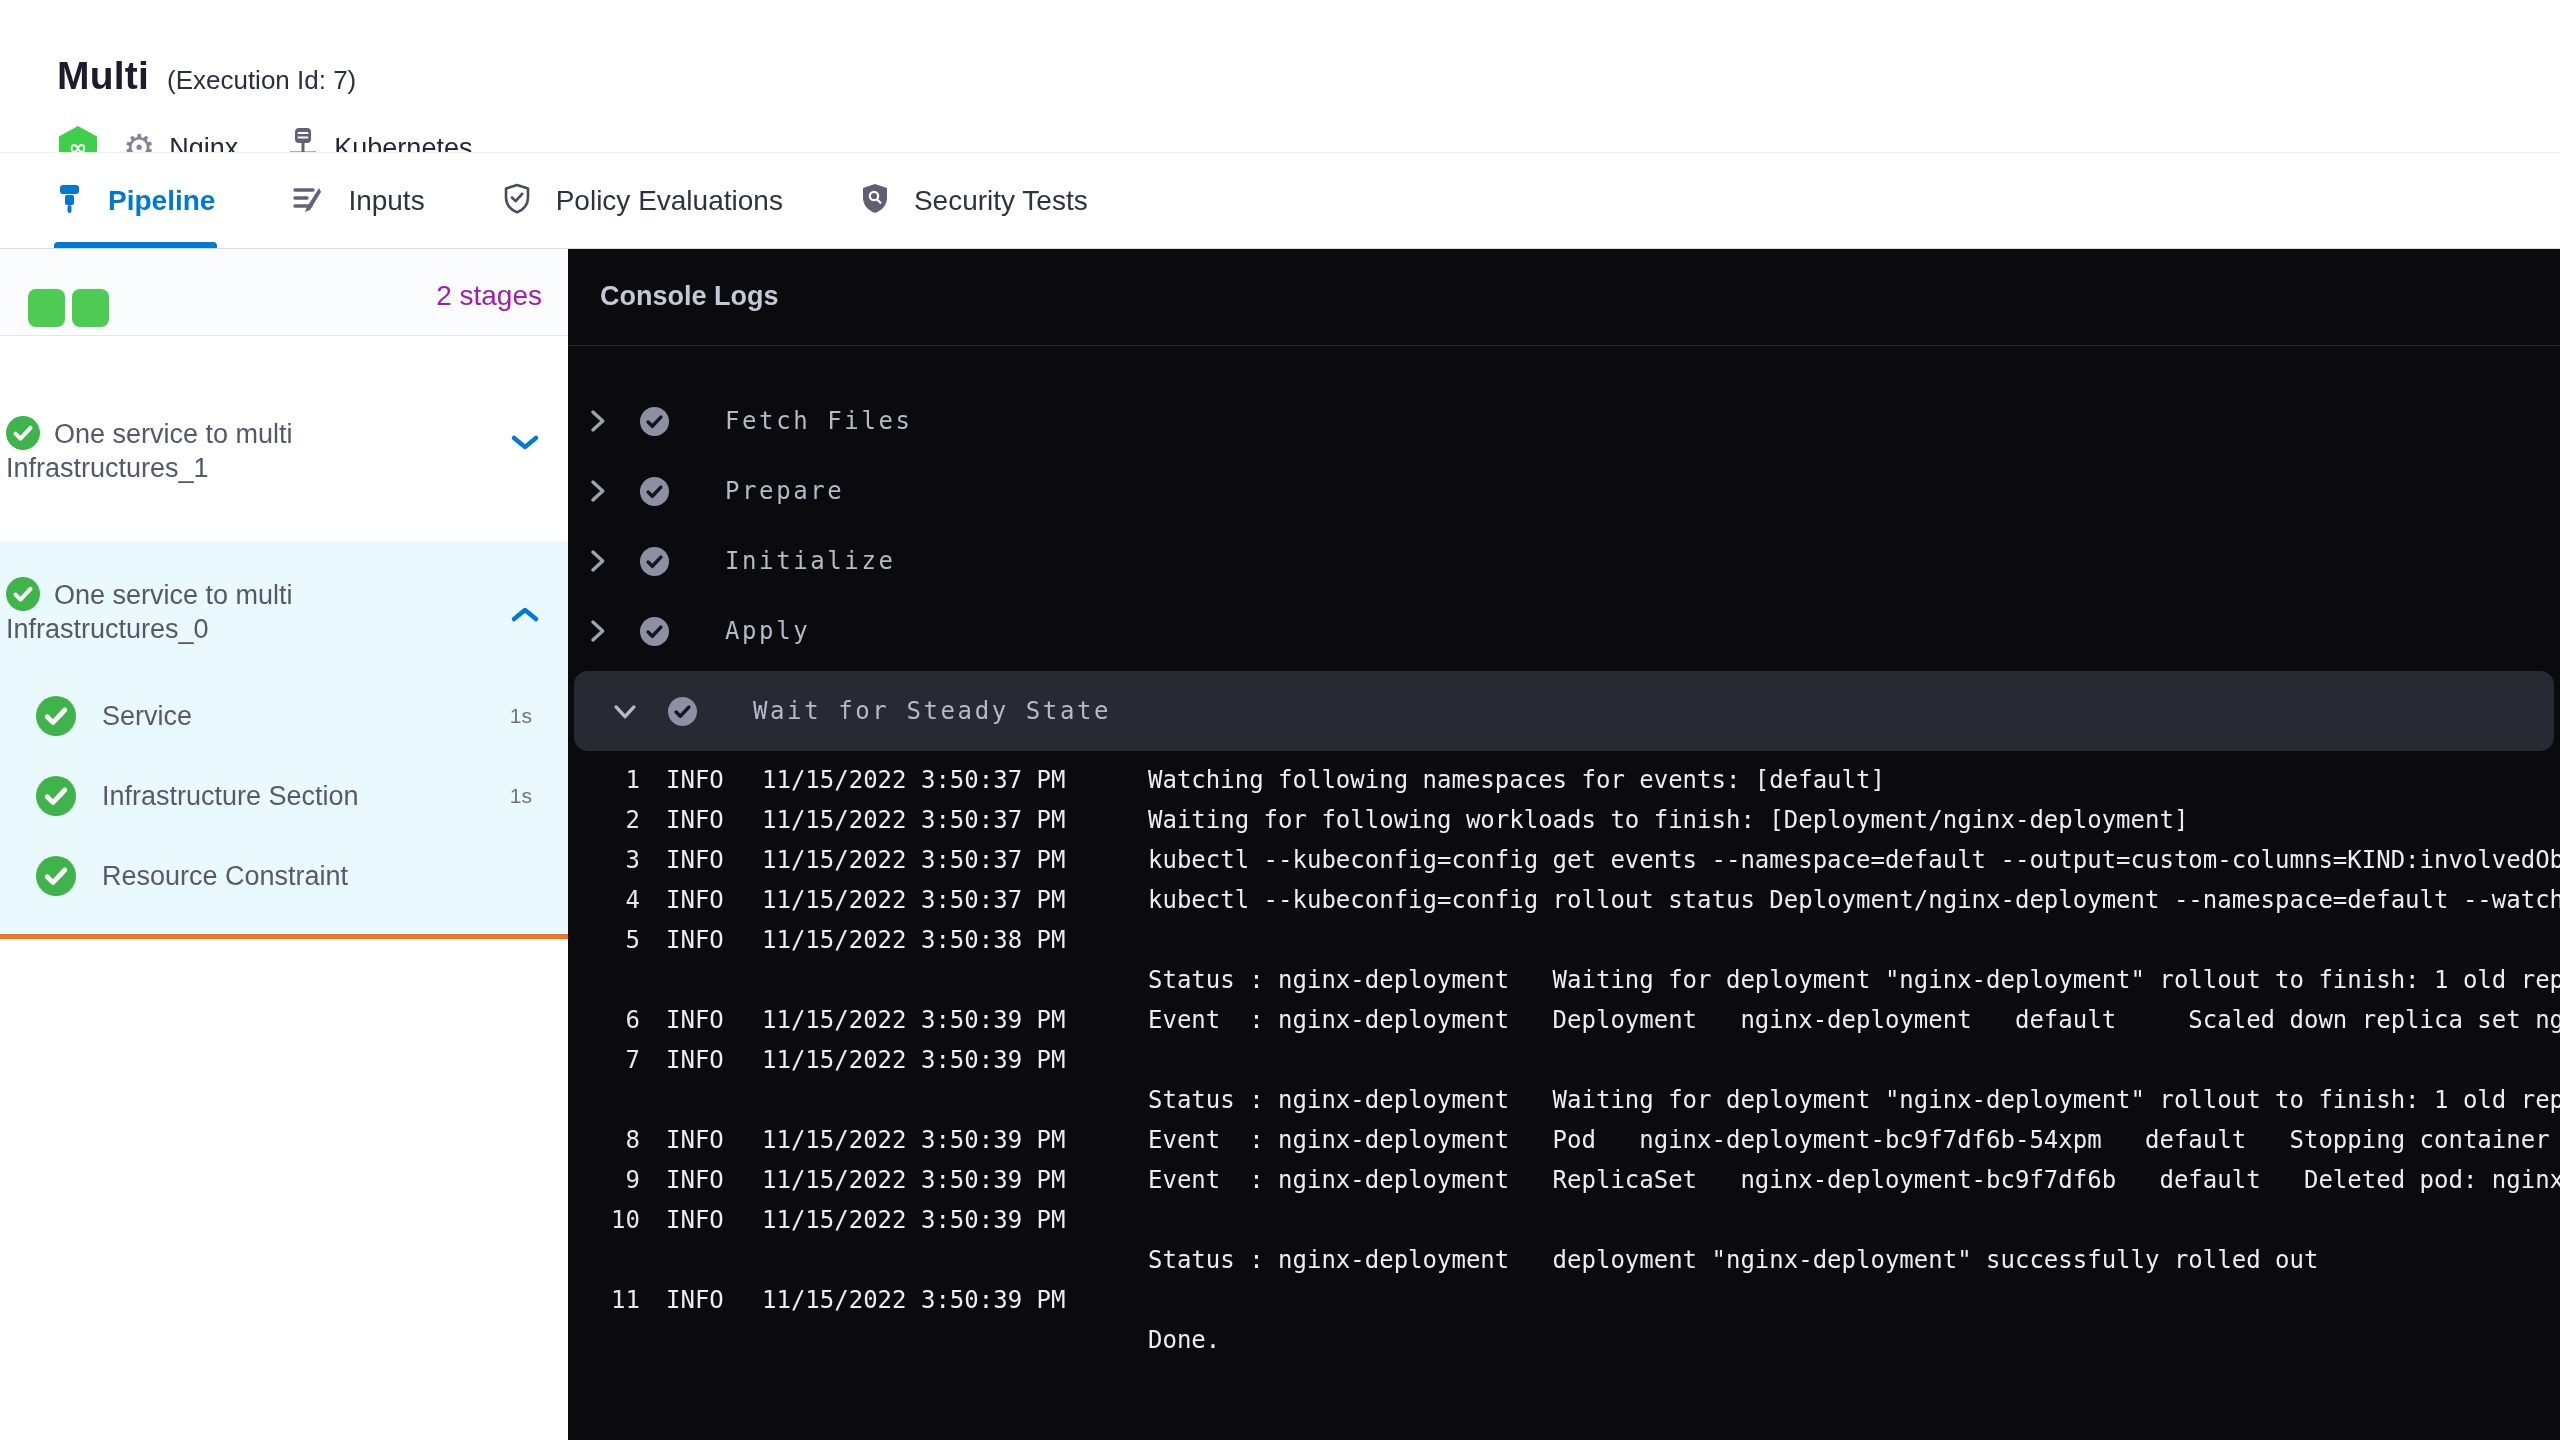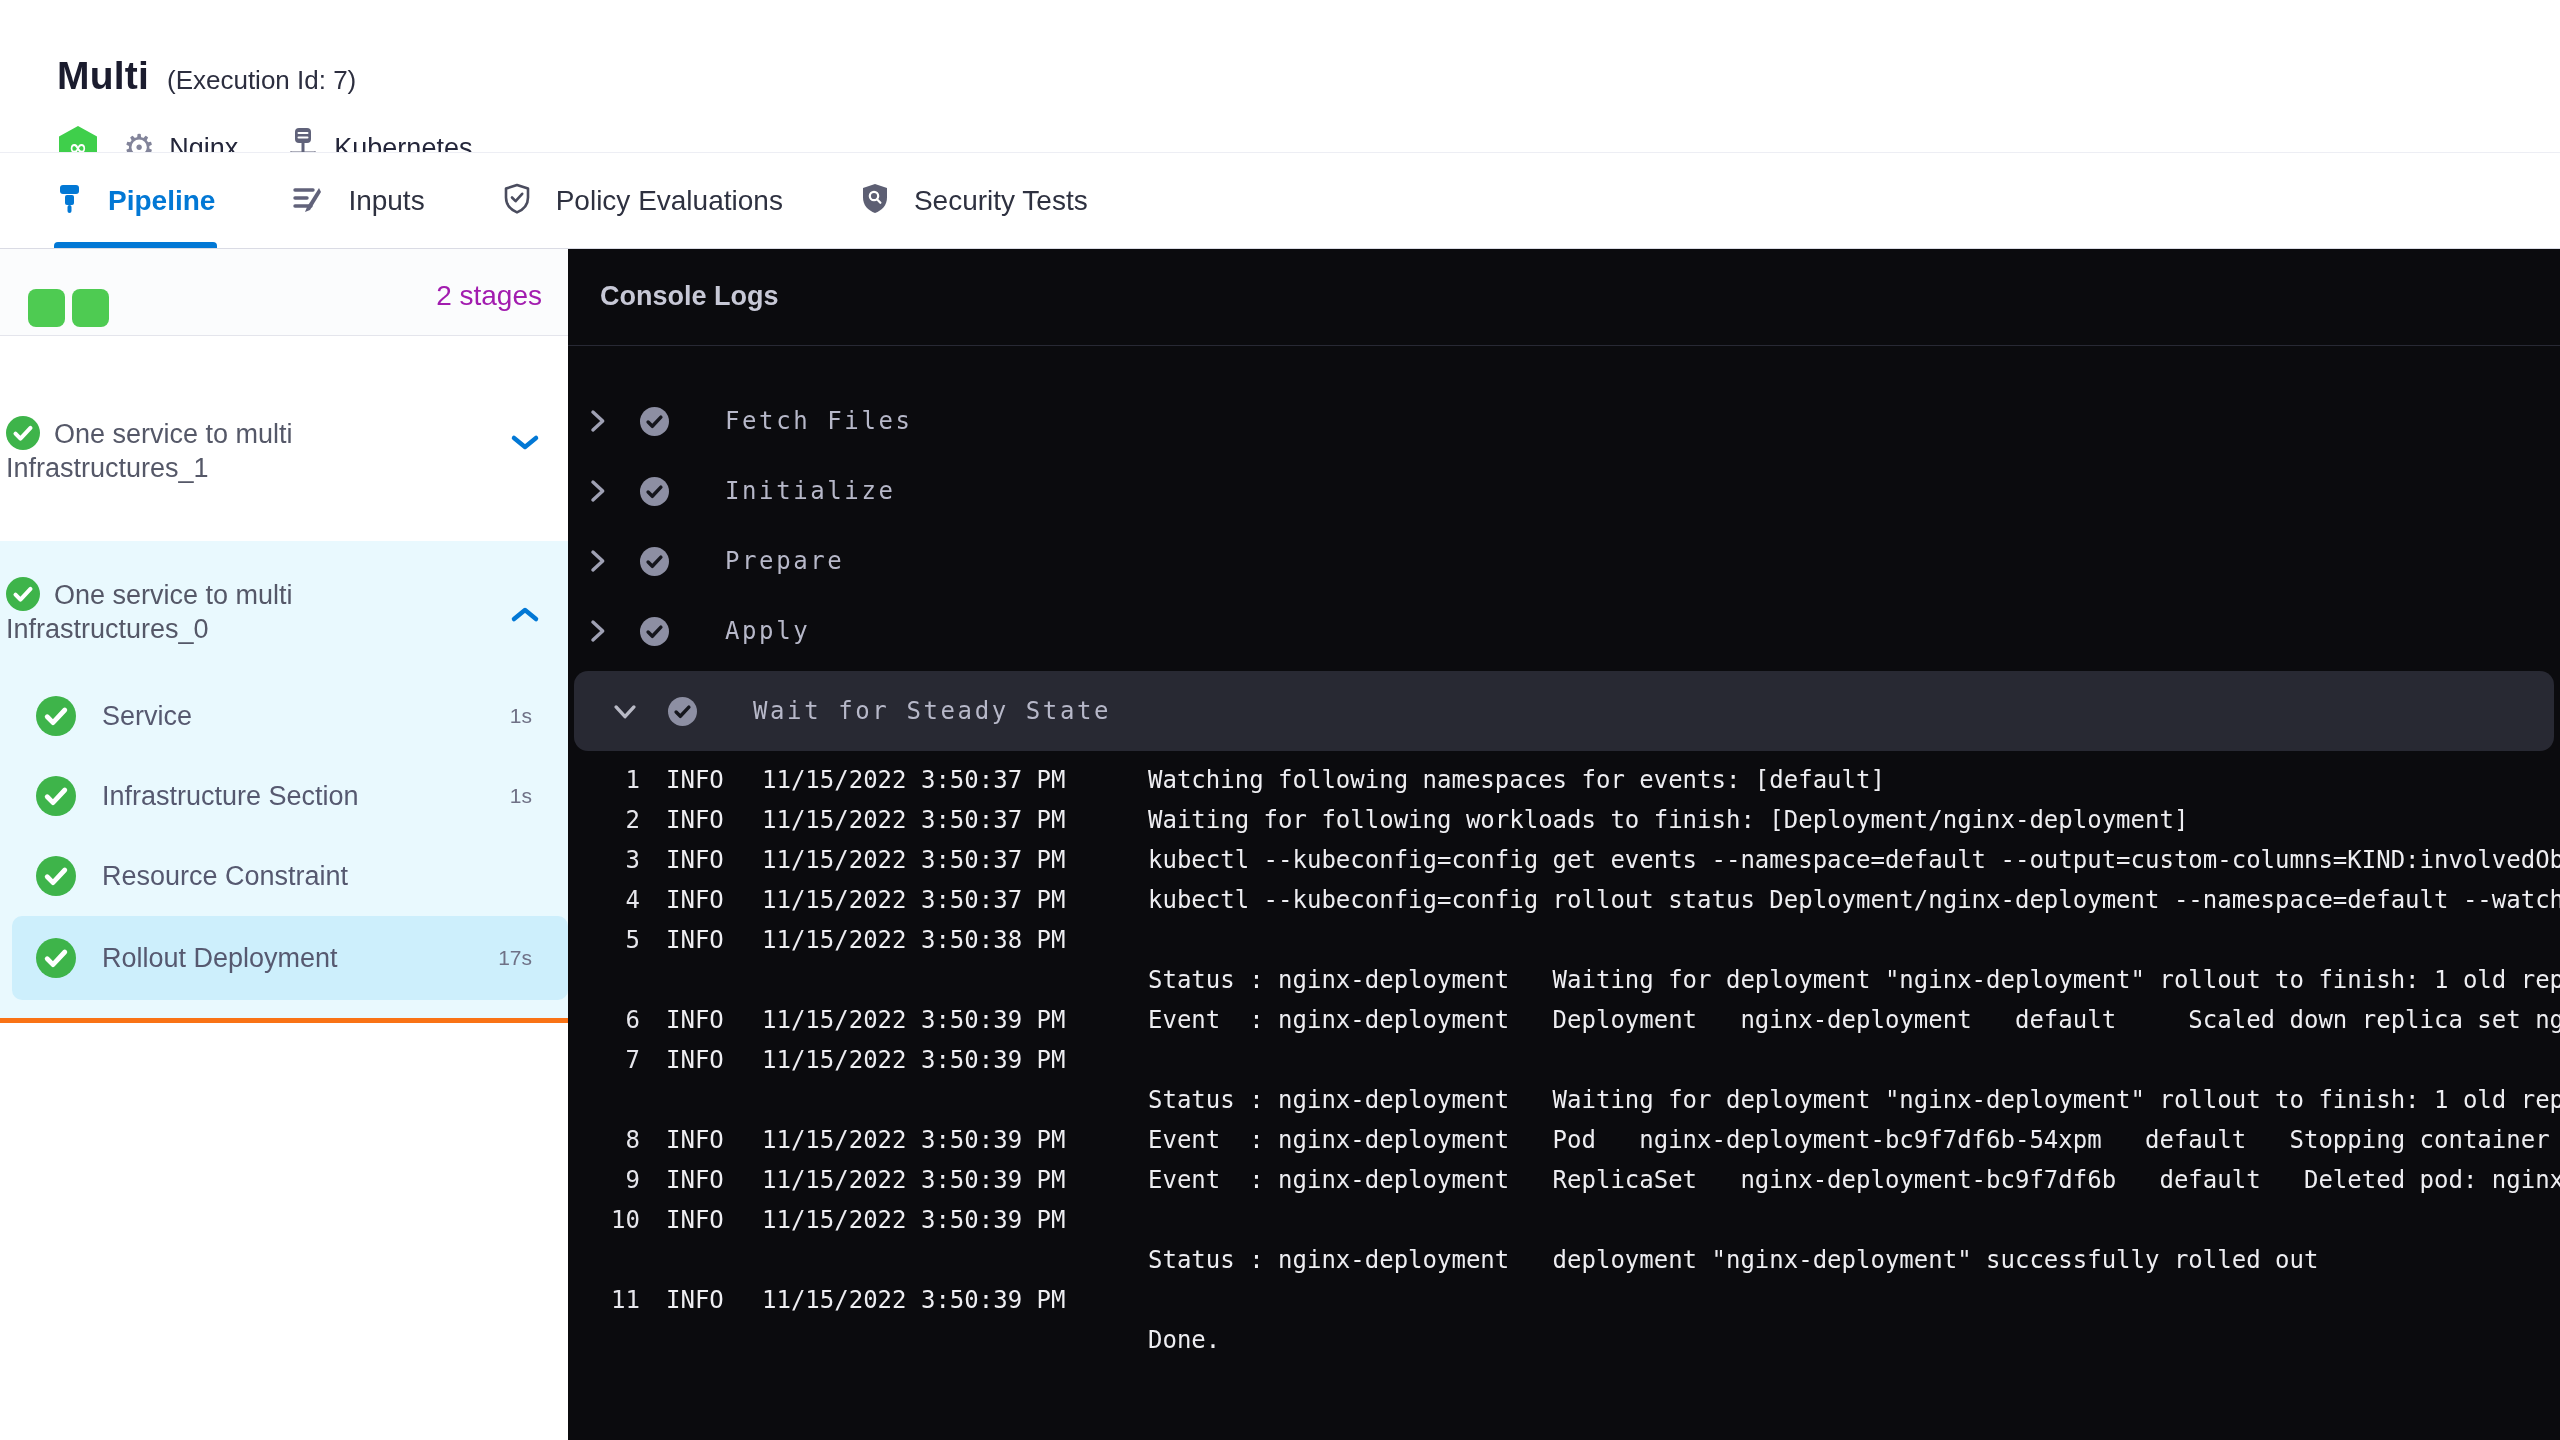--- a/index.html
+++ b/index.html
@@ -212,28 +212,20 @@
               <span class="step-duration">1s</span>
             </div>
             <div class="step-row">
               <svg class="chk" viewBox="0 0 20 20">
                 <circle cx="10" cy="10" r="10" fill="#3eb44a"></circle>
                 <path d="M5.6 10.4l2.9 2.9 5.9-6.3" fill="none" stroke="#ffffff" stroke-width="2.4" stroke-linecap="round" stroke-linejoin="round"></path>
               </svg>
               <span class="step-name">Resource Constraint</span>
               <span class="step-duration"></span>
             </div>
-            <div class="step-row selected">
-              <svg class="chk" viewBox="0 0 20 20">
-                <circle cx="10" cy="10" r="10" fill="#3eb44a"></circle>
-                <path d="M5.6 10.4l2.9 2.9 5.9-6.3" fill="none" stroke="#ffffff" stroke-width="2.4" stroke-linecap="round" stroke-linejoin="round"></path>
-              </svg>
-              <span class="step-name">Rollout Deployment</span>
-              <span class="step-duration">17s</span>
-            </div>
           </div>
       </div>
     </div>
 
     <div class="console">
       <div class="console-header">
         <span class="console-title">Console Logs</span>
       </div>
       <div class="console-body">
         <div class="section-row">
@@ -247,31 +239,31 @@
           <span class="section-name">Fetch Files</span>
         </div>
         <div class="section-row">
           <svg class="sec-chev" viewBox="0 0 16 16">
               <path d="M5.5 2.5l6 5.5-6 5.5" fill="none" stroke="#9fa1b3" stroke-width="2.1" stroke-linecap="round" stroke-linejoin="round"></path>
             </svg>
           <svg class="chk" viewBox="0 0 20 20">
               <circle cx="10" cy="10" r="10" fill="#8d8fa3"></circle>
               <path d="M5.6 10.4l2.9 2.9 5.9-6.3" fill="none" stroke="#15161d" stroke-width="2.4" stroke-linecap="round" stroke-linejoin="round"></path>
             </svg>
+          <span class="section-name">Prepare</span>
+        </div>
+        <div class="section-row">
+          <svg class="sec-chev" viewBox="0 0 16 16">
+              <path d="M5.5 2.5l6 5.5-6 5.5" fill="none" stroke="#9fa1b3" stroke-width="2.1" stroke-linecap="round" stroke-linejoin="round"></path>
+            </svg>
+          <svg class="chk" viewBox="0 0 20 20">
+              <circle cx="10" cy="10" r="10" fill="#8d8fa3"></circle>
+              <path d="M5.6 10.4l2.9 2.9 5.9-6.3" fill="none" stroke="#15161d" stroke-width="2.4" stroke-linecap="round" stroke-linejoin="round"></path>
+            </svg>
           <span class="section-name">Initialize</span>
-        </div>
-        <div class="section-row">
-          <svg class="sec-chev" viewBox="0 0 16 16">
-              <path d="M5.5 2.5l6 5.5-6 5.5" fill="none" stroke="#9fa1b3" stroke-width="2.1" stroke-linecap="round" stroke-linejoin="round"></path>
-            </svg>
-          <svg class="chk" viewBox="0 0 20 20">
-              <circle cx="10" cy="10" r="10" fill="#8d8fa3"></circle>
-              <path d="M5.6 10.4l2.9 2.9 5.9-6.3" fill="none" stroke="#15161d" stroke-width="2.4" stroke-linecap="round" stroke-linejoin="round"></path>
-            </svg>
-          <span class="section-name">Prepare</span>
         </div>
         <div class="section-row">
           <svg class="sec-chev" viewBox="0 0 16 16">
               <path d="M5.5 2.5l6 5.5-6 5.5" fill="none" stroke="#9fa1b3" stroke-width="2.1" stroke-linecap="round" stroke-linejoin="round"></path>
             </svg>
           <svg class="chk" viewBox="0 0 20 20">
               <circle cx="10" cy="10" r="10" fill="#8d8fa3"></circle>
               <path d="M5.6 10.4l2.9 2.9 5.9-6.3" fill="none" stroke="#15161d" stroke-width="2.4" stroke-linecap="round" stroke-linejoin="round"></path>
             </svg>
           <span class="section-name">Apply</span>

